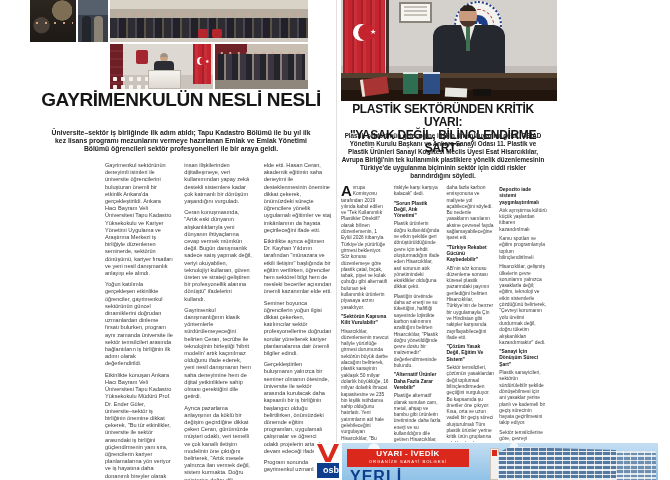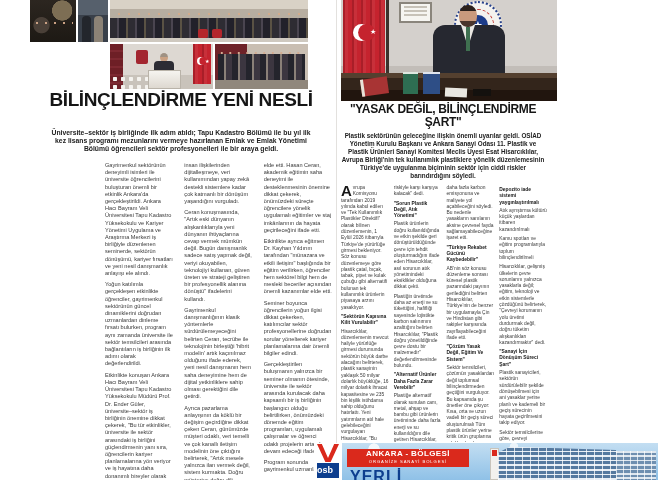--- a/index.html
+++ b/index.html
@@ -110,21 +110,21 @@
   
   .ad{left:314px;top:443px;width:344px;height:37px;overflow:hidden;
     background:
       radial-gradient(circle 9px at 60px 6px,rgba(255,255,255,.8) 0 60%,transparent 65%),
       radial-gradient(circle 7px at 200px 4px,rgba(255,255,255,.7) 0 60%,transparent 65%),
       linear-gradient(180deg,#c3def2 0,#8fc1e7 100%);}
   .osb-logo{position:absolute;left:0;top:0;width:28px;height:37px;background:#fff;}
   .osb-v{position:absolute;left:3px;top:1px;width:22px;height:18px;
     clip-path:polygon(0 0,22% 0,50% 78%,78% 0,100% 0,62% 100%,38% 100%);background:#da291c;}
   .osb-box{position:absolute;left:3px;top:20px;width:22px;height:15px;background:#0d3e8e;color:#fff;
-    font-weight:700;font-size:9px;line-height:15px;text-align:left;}
+    font-weight:700;font-size:9px;line-height:15px;text-align:right;}
   .ad-banner{position:absolute;left:33px;top:6px;width:122px;height:18px;background:#da291c;
     color:#fff;text-align:center;}
   .ad-banner .l1{font-weight:700;font-size:8px;line-height:10px;letter-spacing:.4px;}
   .ad-banner .l2{font-size:4.2px;line-height:5px;letter-spacing:.9px;}
   .ad-yerli{position:absolute;left:36px;top:26px;font-weight:700;font-size:16px;line-height:16px;
     color:#0d3e8e;letter-spacing:1px;}
   .ad-building{position:absolute;left:150px;top:0;width:194px;height:37px;}
   .tower-main{position:absolute;left:34px;top:3px;width:118px;height:34px;
     clip-path:polygon(0 20%,10% 2%,100% 12%,100% 100%,0 100%);
     background:
@@ -167,21 +167,21 @@
       <span class="star5" style="left:12px;top:15px;">★</span>
     </div>
   </div>
   <div class="photo" id="ph-awards">
     <div class="hds"></div>
     <div class="row"></div>
     <div class="floor"></div>
   </div>
 
   <div class="abs headline-left">
-    <div>BİLİNÇLENDİRME YENİ NESLİ</div>
+    <div>GAYRİMENKULÜN NESLİ NESLİ</div>
   </div>
   <div class="abs standfirst-left">Üniversite–sektör iş birliğinde ilk adım atıldı; Tapu Kadastro Bölümü ile bu yıl ilk kez lisans programı mezunlarını vermeye hazırlanan Emlak ve Emlak Yönetimi Bölümü öğrencileri sektör profesyonelleri ile bir araya geldi.</div>
 
   <div class="abs body-left">
     <div class="colL">
         <p class="para">Gayrimenkul sektörünün deneyimli isimleri ile üniversite öğrencilerini buluşturan önemli bir etkinlik Ankara'da gerçekleştirildi. Ankara Hacı Bayram Veli Üniversitesi Tapu Kadastro Yüksekokulu ve Kariyer Yönetimi Uygulama ve Araştırma Merkezi iş birliğiyle düzenlenen seminerde, sektörün dönüşümü, kariyer fırsatları ve yeni nesil danışmanlık anlayışı ele alındı.</p>
         <p class="para">Yoğun katılımla gerçekleşen etkinlikte öğrenciler, gayrimenkul sektörünün güncel dinamiklerini doğrudan uzmanlardan dinleme fırsatı bulurken, program aynı zamanda üniversite ile sektör temsilcileri arasında bağlantıların iş birliğinin ilk adımı olarak değerlendirildi.</p>
         <p class="para">Etkinlikte konuşan Ankara Hacı Bayram Veli Üniversitesi Tapu Kadastro Yüksekokulu Müdürü Prof. Dr. Ender Güler, üniversite–sektör iş birliğinin önemine dikkat çekerek, "Bu tür etkinlikler, üniversite ile sektör arasındaki iş birliğini güçlendirmenin yanı sıra, öğrencilerin kariyer planlamalarına yön veriyor ve iş hayatına daha donanımlı bireyler olarak hazırlanmalarına katkı sunuyor" dedi.</p>
       </div>
     <div class="colL">
@@ -221,20 +221,21 @@
     <div class="head"></div>
     <div class="desk"></div>
     <div class="book-red"></div>
     <div class="book-green"></div>
     <div class="book-blue"></div>
     <div class="paper"></div>
     <div class="plate"></div>
   </div>
 
   <div class="abs headline-right">
+    <div>PLASTİK SEKTÖRÜNDEN KRİTİK UYARI:</div>
     <div>"YASAK DEĞİL, BİLİNÇLENDİRME ŞART"</div>
   </div>
   <div class="abs standfirst-right">Plastik sektörünün geleceğine ilişkin önemli uyarılar geldi. OSİAD Yönetim Kurulu Başkanı ve Ankara Sanayi Odası 11. Plastik ve Plastik Ürünleri Sanayi Komitesi Meclis Üyesi Esat Hisarcıklılar, Avrupa Birliği'nin tek kullanımlık plastiklere yönelik düzenlemesinin Türkiye'de uygulanma biçiminin sektör için ciddi riskler barındırdığını söyledi.</div>
 
   <div class="abs body-right">
     <div class="colR">
         <p class="para dropcap">Avrupa Komisyonu tarafından 2019 yılında kabul edilen ve "Tek Kullanımlık Plastikler Direktifi" olarak bilinen düzenlemenin, 1 Eylül 2026 itibarıyla Türkiye'de yürürlüğe girmesi bekleniyor. Söz konusu düzenlemeye göre plastik çatal, bıçak, tabak, pipet ve kulak çubuğu gibi alternatifi bulunan tek kullanımlık ürünlerin piyasaya arzını yasaklıyor.</p>
         <p class="subhead">"Sektörün Kapısına Kilit Vurulabilir"</p>
         <p class="para">Hisarcıklılar, düzenlemenin mevcut haliyle yürürlüğe girmesi durumunda sektörün büyük darbe alacağını belirterek, plastik sanayinin yaklaşık 50 milyar dolarlık büyüklüğe, 16 milyar dolarlık ihracat kapasitesine ve 235 bin kişilik istihdama sahip olduğunu hatırlattı. Yeni yatırımların atıl hale gelebileceğini vurgulayan Hisarcıklılar, "Bu düzenleme sanayicilerle istişare edilmeden, ani bir geçişle uygulanırsa birçok işletme kapanma</p>
       </div>
@@ -263,21 +264,21 @@
         <p class="para">Sektör temsilcilerine göre, çevreyi korumanın en etkili yolu, üretimden tüketime kadar tüm süreci kapsayan bilinçli ve dengeli bir dönüşüm politikası oluşturmak.</p>
       </div>
   </div>
 
   <div class="abs ad">
     <div class="osb-logo">
       <div class="osb-v"></div>
       <div class="osb-box">osb</div>
     </div>
     <div class="ad-banner">
-      <div class="l1">ANKARA - BÖLGESİ</div>
+      <div class="l1">UYARI - İVEDİK</div>
       <div class="l2">ORGANİZE SANAYİ BÖLGESİ</div>
     </div>
     <div class="ad-yerli">YERLİ</div>
     <div class="ad-building">
       <div class="tower-sign"></div>
       <div class="tower-main"></div>
       <div class="tower-right"></div>
     </div>
   </div>
 

